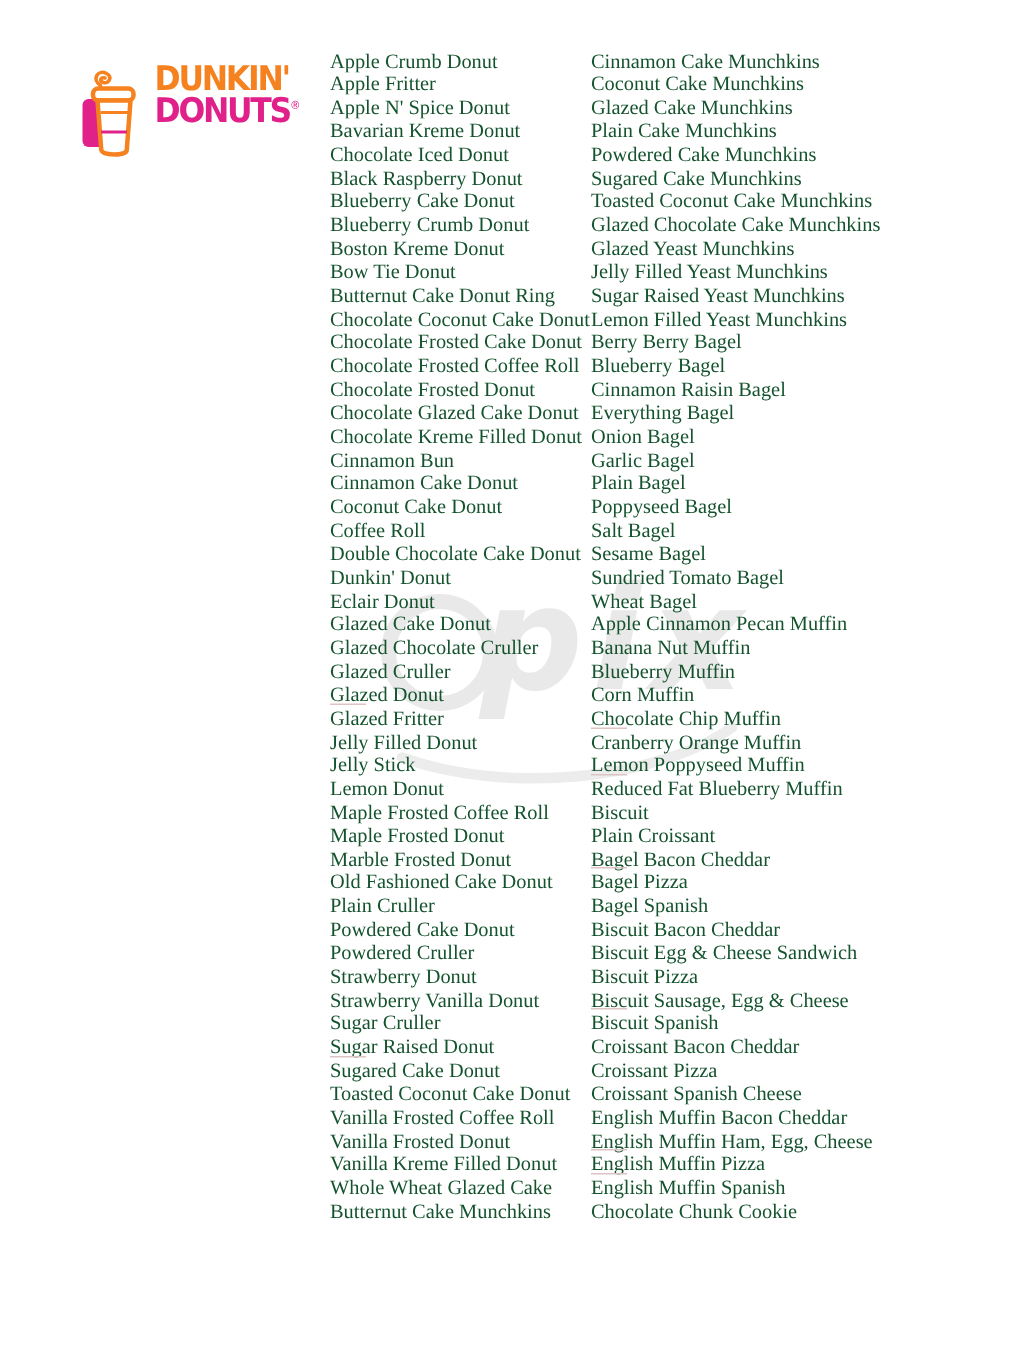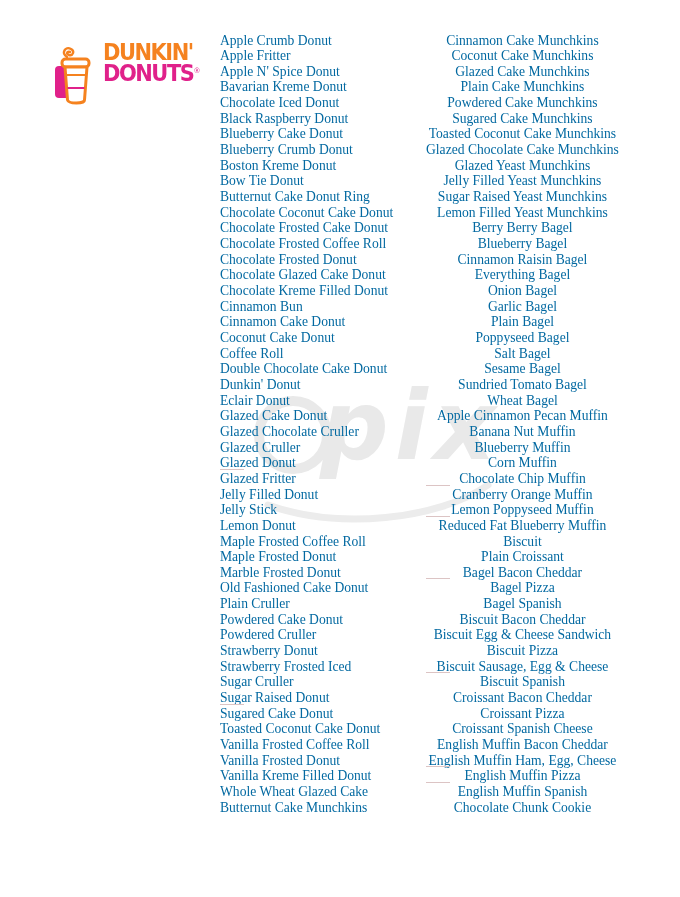--- a/index.html
+++ b/index.html
@@ -63,25 +63,25 @@
     letter-spacing: 6px;
     color: #e9e9e9;
     font-style: italic;
   }
 
   
   .menu-col {
     position: absolute;
     top: 32.5px;
     font-size: 13.6px;
-    color: #0369a1;
+    color: #14532d;
     z-index: 1;
   }
   #col-left  { left: 220px; }
-  #col-right { left: 426px; text-align: center; }
+  #col-right { left: 394px; }
   .menu-item {
     height: 15.66px;
     line-height: 15.66px;
     white-space: nowrap;
     position: relative;
   }
   .menu-item.umark::after {
     content: "";
     position: absolute;
     left: 0;
@@ -157,21 +157,21 @@
       <div class="menu-item">Jelly Stick</div>
       <div class="menu-item">Lemon Donut</div>
       <div class="menu-item">Maple Frosted Coffee Roll</div>
       <div class="menu-item">Maple Frosted Donut</div>
       <div class="menu-item">Marble Frosted Donut</div>
       <div class="menu-item">Old Fashioned Cake Donut</div>
       <div class="menu-item">Plain Cruller</div>
       <div class="menu-item">Powdered Cake Donut</div>
       <div class="menu-item">Powdered Cruller</div>
       <div class="menu-item">Strawberry Donut</div>
-      <div class="menu-item">Strawberry Frosted Iced</div>
+      <div class="menu-item">Strawberry Vanilla Donut</div>
       <div class="menu-item">Sugar Cruller</div>
       <div class="menu-item umark">Sugar Raised Donut</div>
       <div class="menu-item">Sugared Cake Donut</div>
       <div class="menu-item">Toasted Coconut Cake Donut</div>
       <div class="menu-item">Vanilla Frosted Coffee Roll</div>
       <div class="menu-item">Vanilla Frosted Donut</div>
       <div class="menu-item">Vanilla Kreme Filled Donut</div>
       <div class="menu-item">Whole Wheat Glazed Cake</div>
       <div class="menu-item">Butternut Cake Munchkins</div>
     </div>

